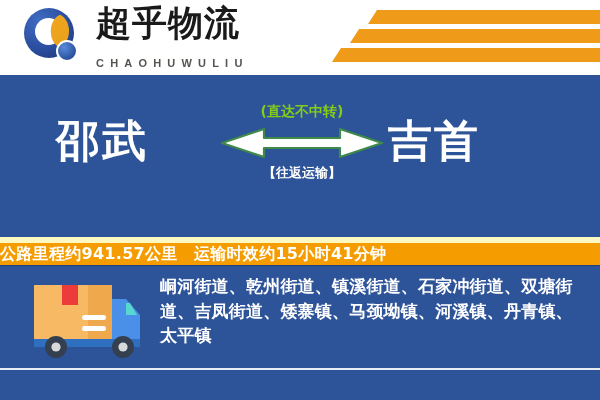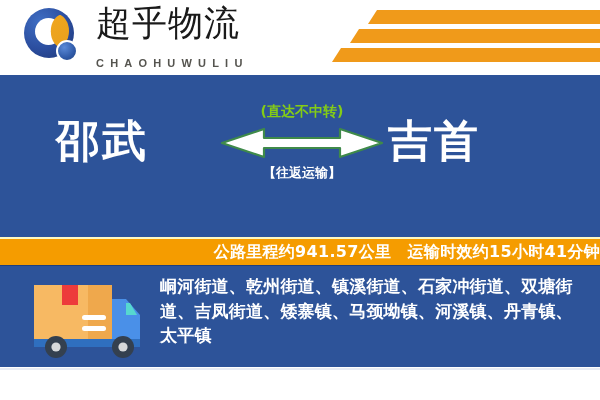--- a/index.html
+++ b/index.html
@@ -72,21 +72,21 @@
   }
   .brand-text {
     margin-left: 12px;
     display: flex;
     flex-direction: column;
     justify-content: center;
   }
   .brand-cn {
     font-family: "DejaVu Sans", "Liberation Sans", sans-serif;
     font-size: 35px;
-    font-weight: normal;
+    font-weight: bold;
     color: #1a1a1a;
     line-height: 1.02;
     letter-spacing: 1px;
     white-space: nowrap;
   }
   .brand-en {
     font-family: "Liberation Sans", sans-serif;
     font-size: 11px;
     font-weight: bold;
     color: #55544f;
@@ -109,21 +109,21 @@
   }
   .stripe.s1 { top: 2px;  width: 232px; clip-path: polygon(9px 0, 100% 0, 100% 100%, 0 100%); }
   .stripe.s2 { top: 21px; width: 250px; clip-path: polygon(9px 0, 100% 0, 100% 100%, 0 100%); }
   .stripe.s3 { top: 40px; width: 268px; clip-path: polygon(9px 0, 100% 0, 100% 100%, 0 100%); }
 
   
   .body-panel {
     position: absolute;
     left: 0; top: 75px;
     width: 600px;
-    height: 292px;
+    height: 325px;
     background: #2d5399;
   }
 
   
   .route {
     position: absolute;
     left: 0; top: 0;
     width: 600px;
     height: 162px;
   }
@@ -171,26 +171,26 @@
     white-space: nowrap;
   }
 
   
   .distance-bar {
     position: absolute;
     left: 0; top: 162px;
     width: 600px;
     height: 29px;
     background: #f59c00;
-    border-top: 2px solid #fef9c3;
+    border-top: 6px solid #fef9c3;
     border-bottom: 1px solid #1f3f7d;
     box-sizing: border-box;
     display: flex;
     align-items: center;
-    justify-content: flex-end;
+    justify-content: flex-start;
   }
   .distance-text {
     font-family: "DejaVu Sans", "Liberation Sans", sans-serif;
     font-size: 16px;
     font-weight: bold;
     color: #ffffff;
     letter-spacing: 0.3px;
     white-space: nowrap;
   }
 

